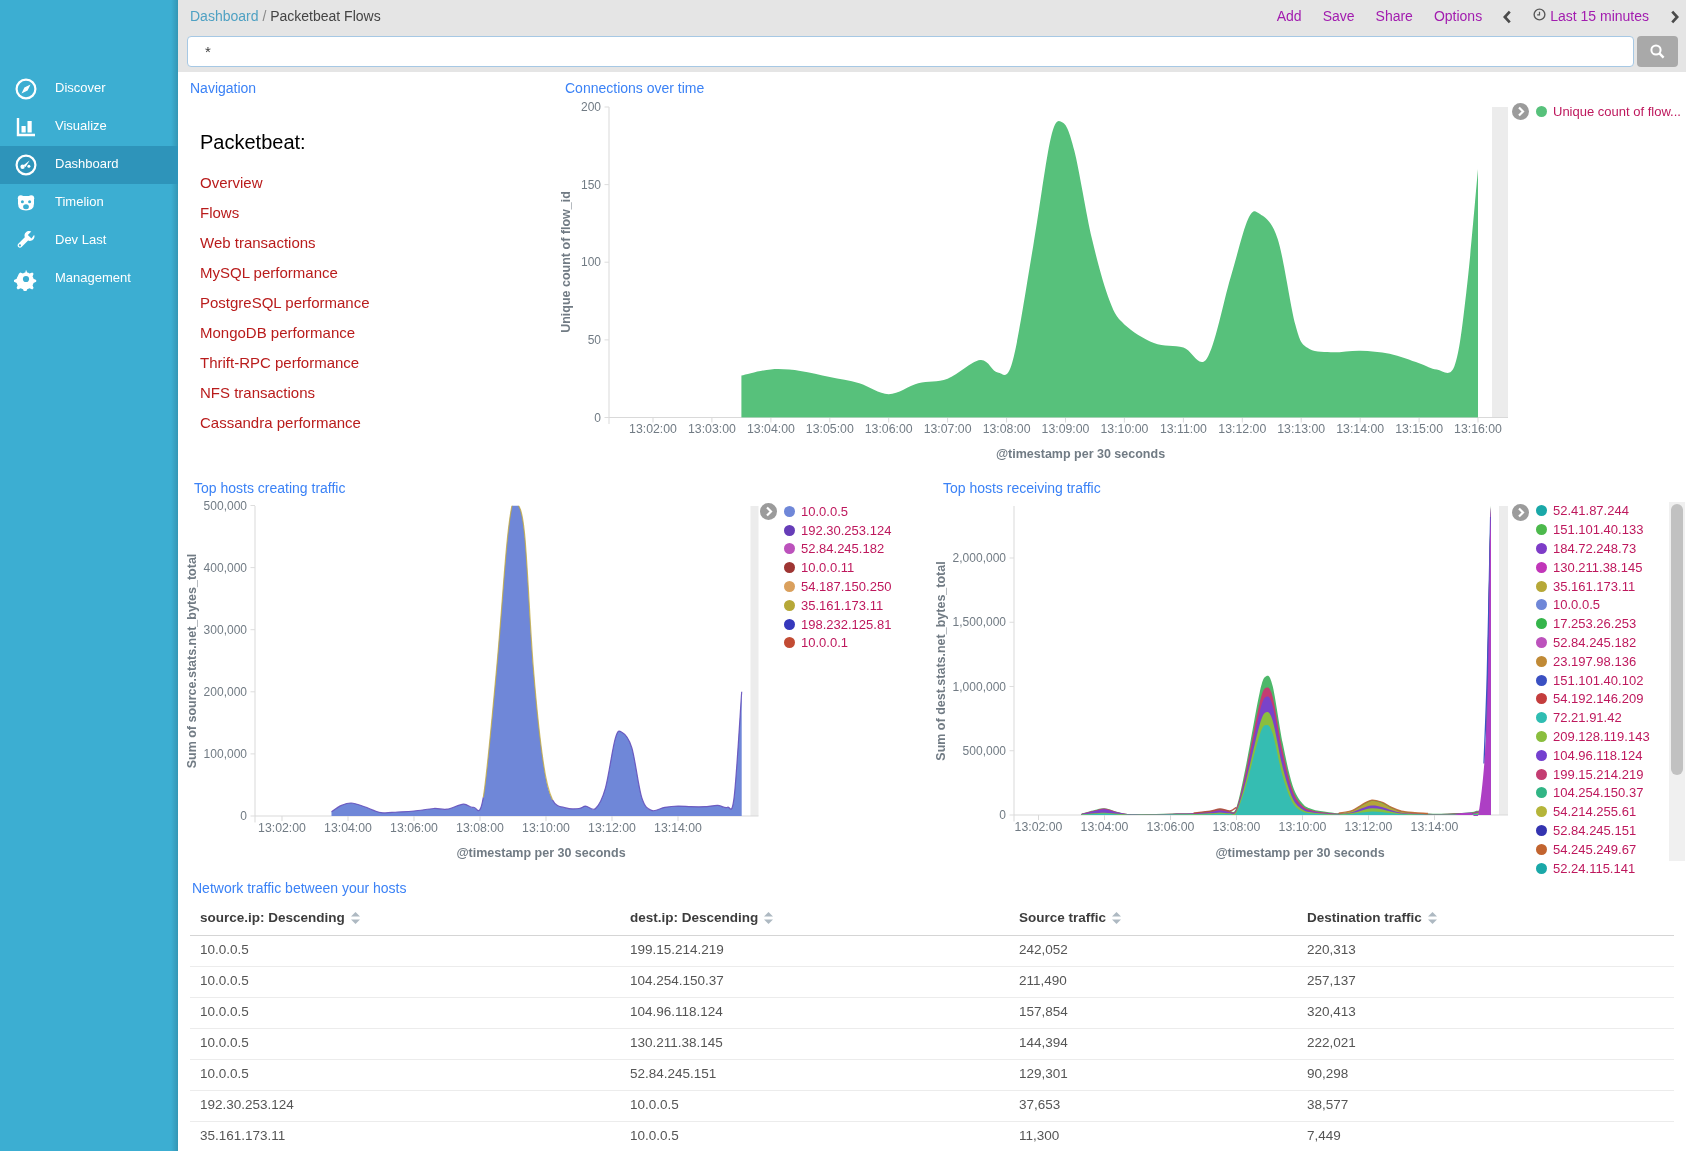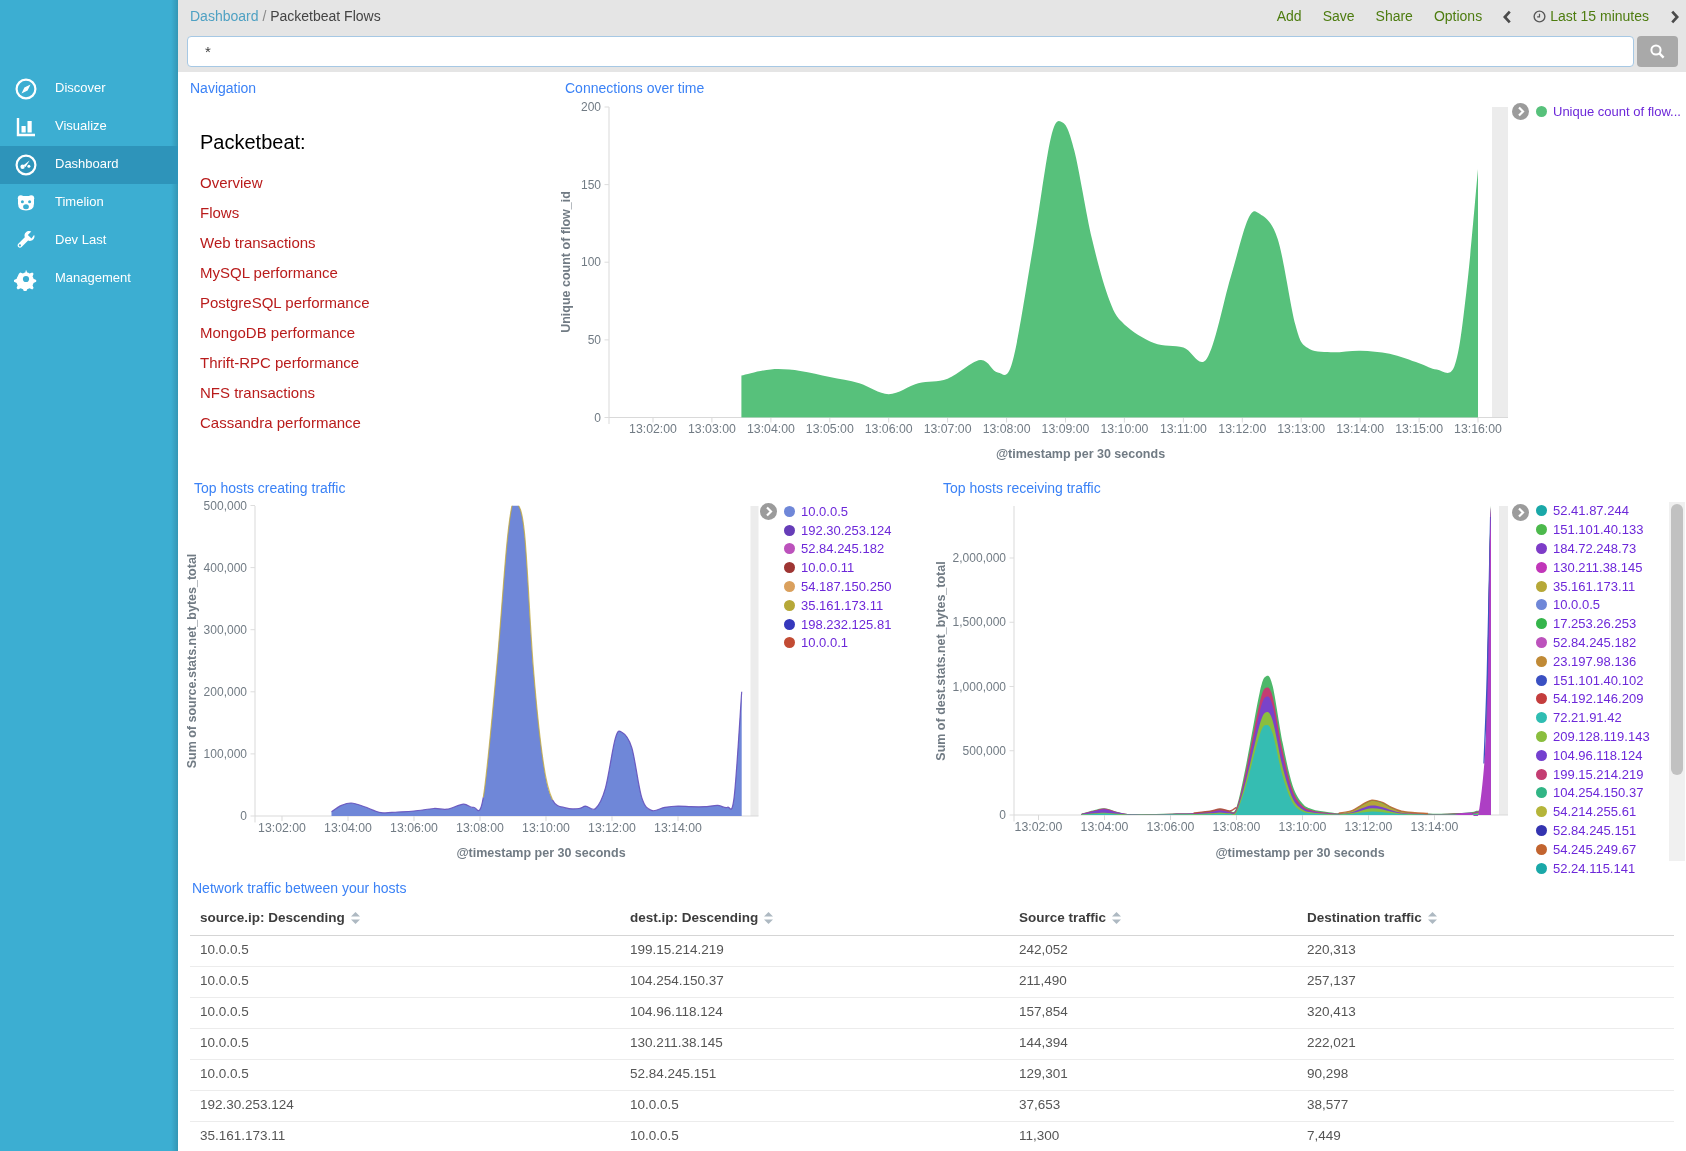--- a/index.html
+++ b/index.html
@@ -12,31 +12,31 @@
 #logo .word{position:absolute;left:49px;top:13px;color:#fff;font-size:36px;font-weight:normal;transform:scaleX(0.92);transform-origin:left top;letter-spacing:-0.5px;-webkit-text-stroke:0.4px #fff}
 .navitem{position:absolute;left:0;width:178px;height:38px;color:#fff}
 .navitem.sel{background:#2e94ba}
 .navitem .ic{position:absolute;left:14px;top:7px;width:24px;height:24px}
 .navitem .lb{position:absolute;left:55px;top:10px;font-size:13px}
 
 #topbar{position:absolute;left:178px;top:0;width:1508px;height:72px;background:#e5e5e5}
 #crumb{position:absolute;left:12px;top:8px;font-size:14px;color:#5d5d5d}
 #crumb a{color:#4fa1c3;text-decoration:none}
 #crumb .cur{color:#444}
-#actions{position:absolute;right:7px;top:8px;font-size:14px;color:#4d7c0f;display:flex;align-items:center}
+#actions{position:absolute;right:7px;top:8px;font-size:14px;color:#a21caf;display:flex;align-items:center}
 #actions .itm{margin-left:21px}
 #qbar{position:absolute;left:9px;top:36px;width:1447px;height:31px;background:#fff;border:1px solid #a6c8e4;border-radius:4px;font-size:15px;color:#3e3e3e;padding:6px 12px 0 17px}
 #qbtn{position:absolute;left:1459px;top:36px;width:41px;height:31px;background:#a9a9a9;border-radius:4px}
 
 .ptitle{position:absolute;font-size:14px;color:#3b82f6}
 
 #pbt{position:absolute;left:200px;top:131px;font-size:20px;color:#000000}
 .navlink{position:absolute;left:200px;font-size:15px;color:#b91c1c}
 
-.legend{position:absolute;font-size:13px;color:#6d28d9}
+.legend{position:absolute;font-size:13px;color:#be185d}
 .lrow{height:18.8px;display:flex;align-items:center;white-space:nowrap}
 .ldot{width:11px;height:11px;border-radius:50%;margin-right:6px;flex:0 0 11px}
 .lmore{position:absolute;width:17px;height:17px;border-radius:50%;background:#9b9b9b}
 .lmore svg{position:absolute;left:0;top:0}
 
 #nettbl{position:absolute;left:190px;top:906px;width:1484px;font-size:13.5px;color:#555}
 #nettbl .hd{position:absolute;top:0;font-weight:bold;color:#3d3d3d;display:flex;align-items:center}
 #nettbl .rowline{position:absolute;left:0;width:1484px;border-top:1px solid #ececec}
 #nettbl .cell{position:absolute;white-space:nowrap}
 .scaret{display:inline-block;margin-left:6px}
@@ -48,21 +48,21 @@
   <div id="actions">
     <span class="itm">Add</span>
       <span class="itm">Save</span>
       <span class="itm">Share</span>
       <span class="itm">Options</span>
     <span class="itm" style="width:9px;position:relative;height:15px">
         <svg class="abs" style="left:0px;top:1px" width="9" height="14" viewBox="0 0 10 14">
           <path d="M7.5 1 L2 7 L7.5 13" fill="none" stroke="#4a4a4a" stroke-width="3"></path>
         </svg>
       </span>
-    <span class="itm" style="display:flex;align-items:center"><svg width="13" height="13" viewBox="0 0 15 15" style="margin-right:4px">
+    <span class="itm" style="display:flex;align-items:flex-start"><svg width="13" height="13" viewBox="0 0 15 15" style="margin-right:4px">
           <circle cx="7.5" cy="7.5" r="6.2" fill="none" stroke="#595959" stroke-width="1.6"></circle>
           <path d="M7.5 4.2 V7.9 H4.8" fill="none" stroke="#595959" stroke-width="1.4"></path>
         </svg>Last 15 minutes</span>
     <span class="itm" style="width:9px;position:relative;height:15px">
         <svg class="abs" style="left:0px;top:1px" width="9" height="14" viewBox="0 0 10 14">
           <path d="M2.5 1 L8 7 L2.5 13" fill="none" stroke="#4a4a4a" stroke-width="3"></path>
         </svg>
       </span>
   </div>
   <div id="qbar">*</div>

